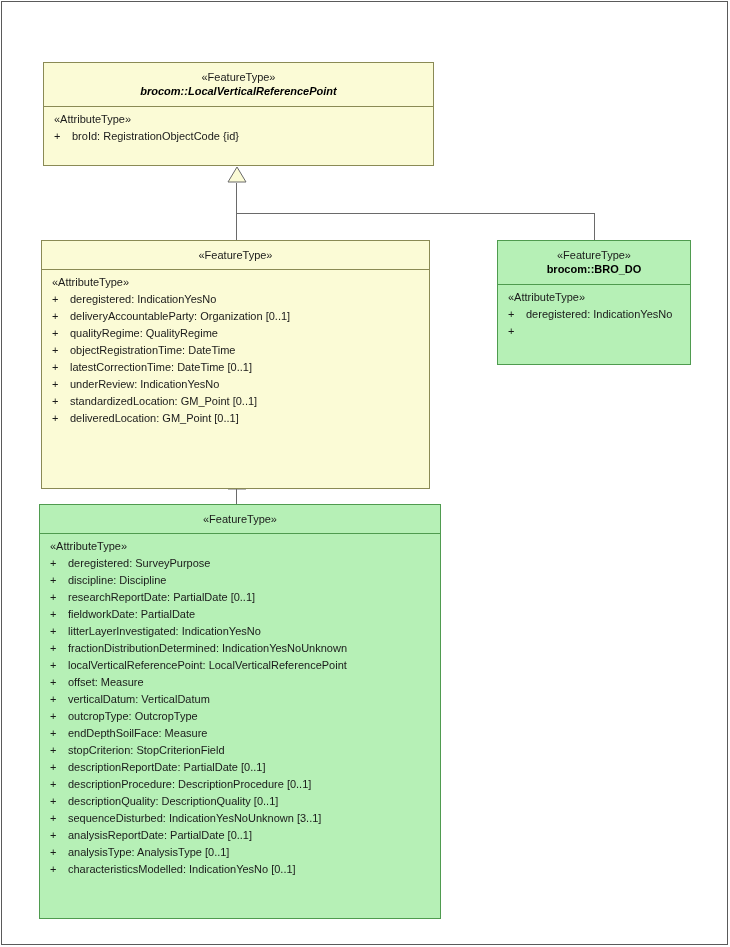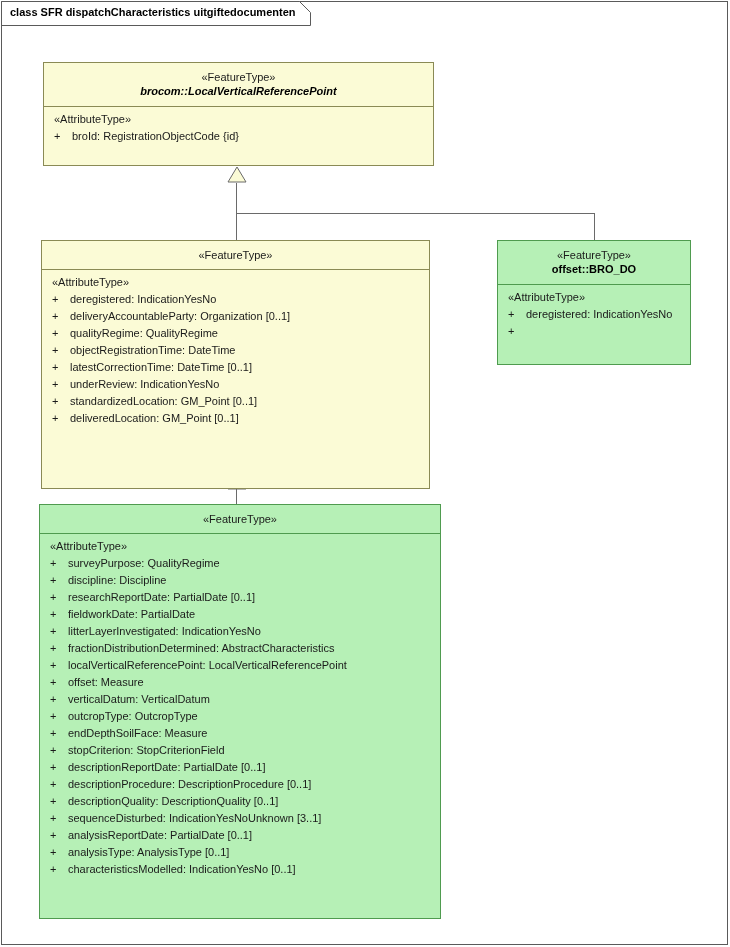--- a/index.html
+++ b/index.html
@@ -125,27 +125,20 @@
     position: absolute;
   }
 </style>
 </head>
 <body>
 
 <div id="canvas">
 
   <div class="frame-border"></div>
 
-  <div class="frame-tab" style="width:310px;">
-    <svg width="310" height="25" viewBox="0 0 310 25">
-      <path d="M0.5,24.5 L0.5,0.5 L298.5,0.5 L309.5,11.5 L309.5,24.5" fill="#ffffff" stroke="#5a5a5a" stroke-width="1"></path>
-      <path d="M0,24.5 L309.5,24.5" stroke="#5a5a5a" stroke-width="1" fill="none"></path>
-    </svg>
-    <div class="frame-tab-label">class SFR dispatchCharacteristics uitgiftedocumenten</div>
-  </div>
 
   <div class="conn conn-v" style="left:236px; top:183px; height:60px;"></div>
 
   <div class="conn conn-h" style="left:236px; top:213px; width:359px;"></div>
 
   <div class="conn conn-v" style="left:594px; top:213px; height:30px;"></div>
 
   <div class="arrow-head" style="left:226px; top:166px;">
     <svg width="22" height="18" viewBox="0 0 22 18">
       <path d="M11,1 L20,16 L2,16 Z" fill="#fbfbd6" stroke="#6a6a6a" stroke-width="1"></path>
@@ -212,21 +205,21 @@
       <div class="attr-row">
         <span class="attr-vis">+</span>
         <span class="attr-text">deliveredLocation: GM_Point [0..1]</span>
       </div>
     </div>
   </div>
 
   <div class="uml-class green" style="left:497px; top:240px; width:194px; height:125px;">
     <div class="uml-header">
       <div class="uml-stereotype">«FeatureType»</div>
-      <div class="uml-name">offset::BRO_DO</div>
+      <div class="uml-name">brocom::BRO_DO</div>
     </div>
     <div class="uml-divider"></div>
     <div class="uml-compartment">
       <div class="compartment-title">«AttributeType»</div>
       <div class="attr-row">
         <span class="attr-vis">+</span>
         <span class="attr-text">deregistered: IndicationYesNo</span>
       </div>
       <div class="attr-row">
         <span class="attr-vis">+</span>
@@ -236,41 +229,41 @@
 
   <div class="uml-class green" style="left:39px; top:504px; width:402px; height:415px;">
     <div class="uml-header">
       <div class="uml-stereotype">«FeatureType»</div>
     </div>
     <div class="uml-divider"></div>
     <div class="uml-compartment">
       <div class="compartment-title">«AttributeType»</div>
       <div class="attr-row">
         <span class="attr-vis">+</span>
-        <span class="attr-text">surveyPurpose: QualityRegime</span>
+        <span class="attr-text">deregistered: SurveyPurpose</span>
       </div>
       <div class="attr-row">
         <span class="attr-vis">+</span>
         <span class="attr-text">discipline: Discipline</span>
       </div>
       <div class="attr-row">
         <span class="attr-vis">+</span>
         <span class="attr-text">researchReportDate: PartialDate [0..1]</span>
       </div>
       <div class="attr-row">
         <span class="attr-vis">+</span>
         <span class="attr-text">fieldworkDate: PartialDate</span>
       </div>
       <div class="attr-row">
         <span class="attr-vis">+</span>
         <span class="attr-text">litterLayerInvestigated: IndicationYesNo</span>
       </div>
       <div class="attr-row">
         <span class="attr-vis">+</span>
-        <span class="attr-text">fractionDistributionDetermined: AbstractCharacteristics</span>
+        <span class="attr-text">fractionDistributionDetermined: IndicationYesNoUnknown</span>
       </div>
       <div class="attr-row">
         <span class="attr-vis">+</span>
         <span class="attr-text">localVerticalReferencePoint: LocalVerticalReferencePoint</span>
       </div>
       <div class="attr-row">
         <span class="attr-vis">+</span>
         <span class="attr-text">offset: Measure</span>
       </div>
       <div class="attr-row">

